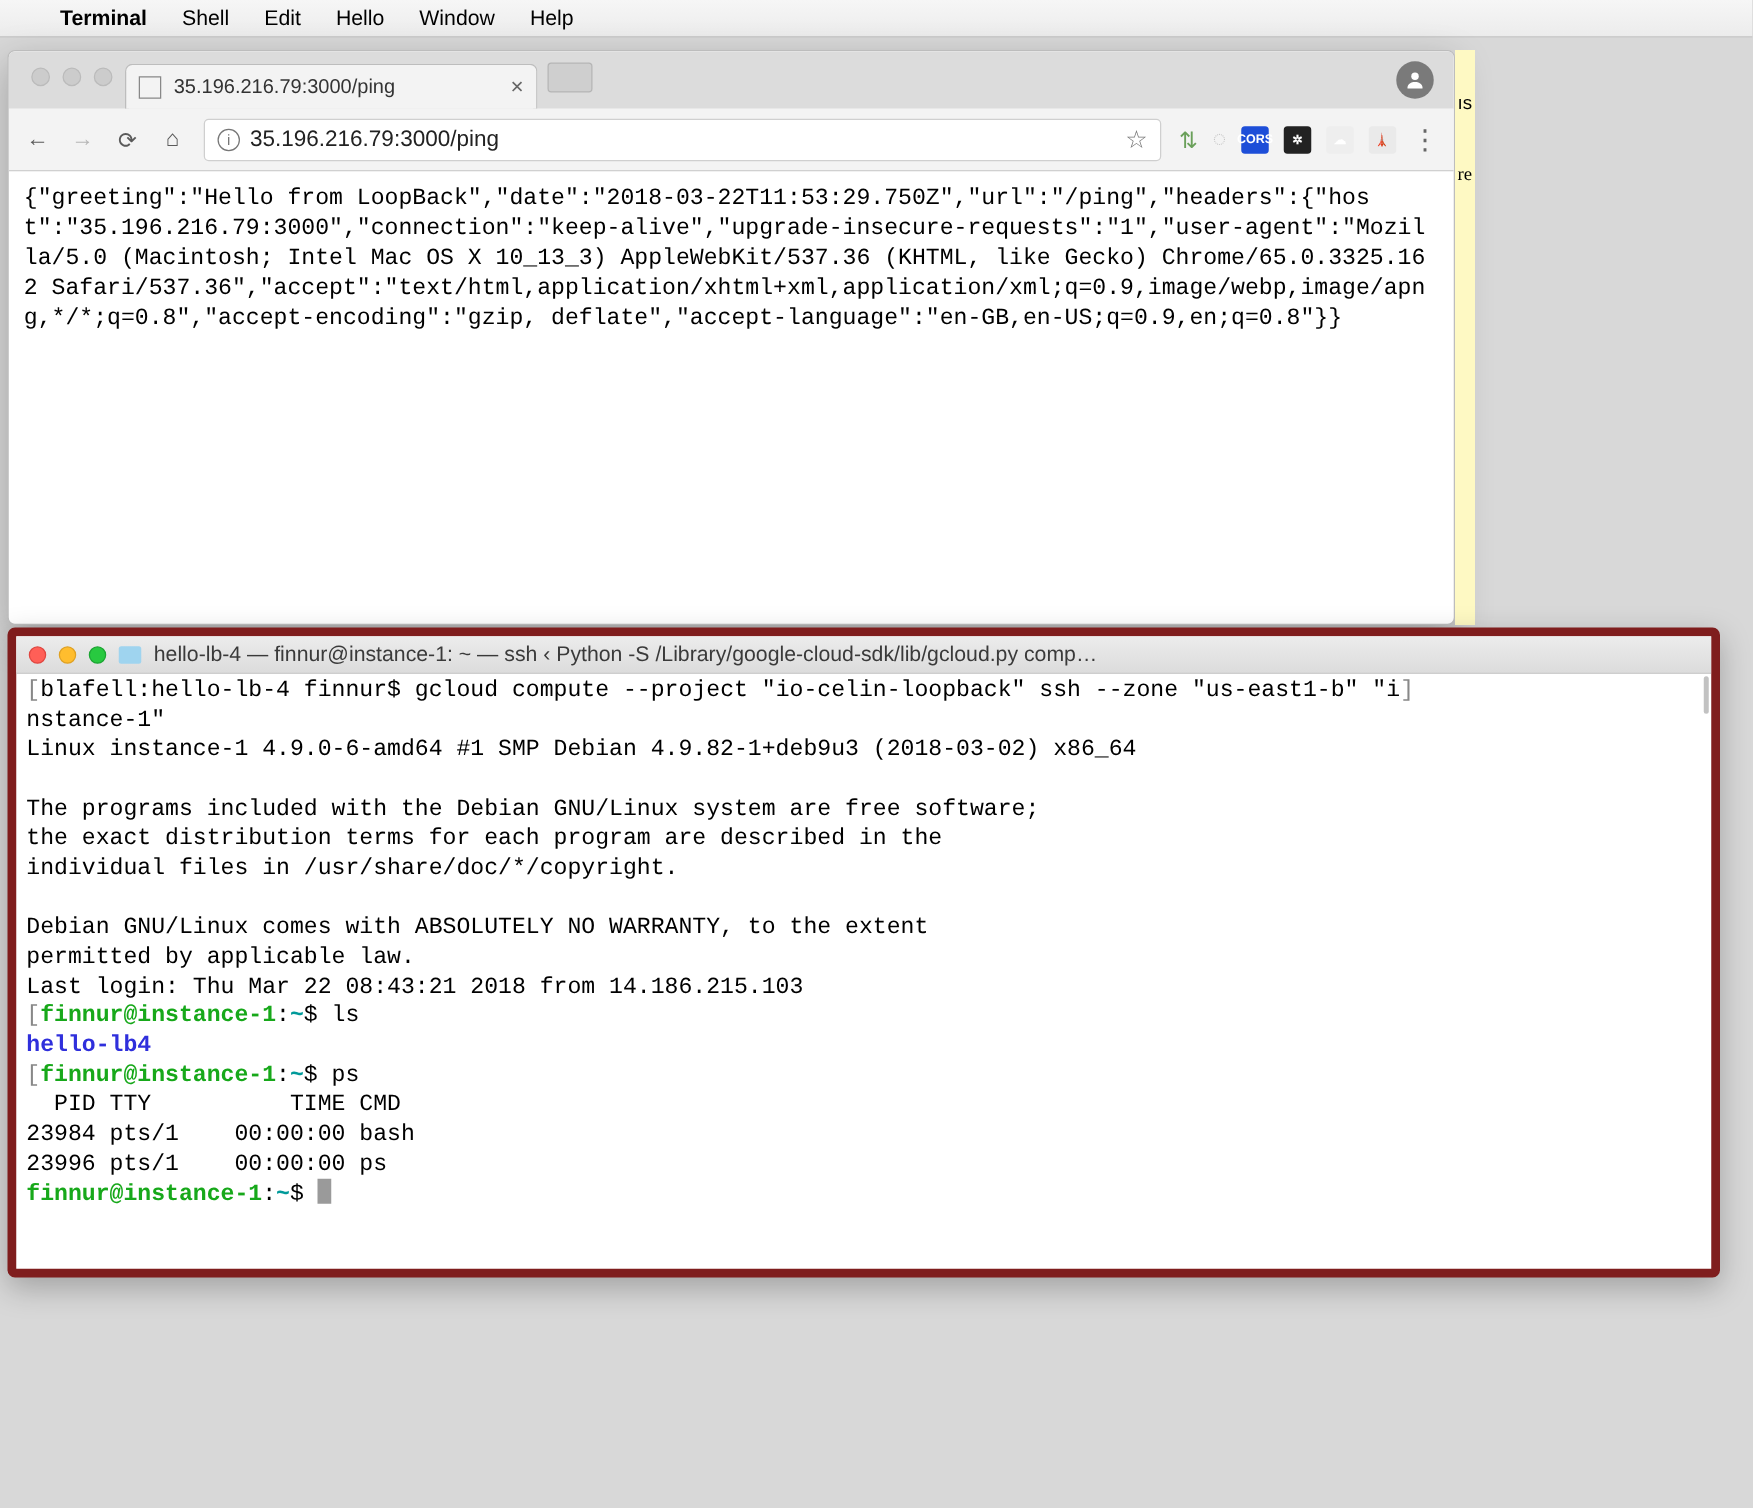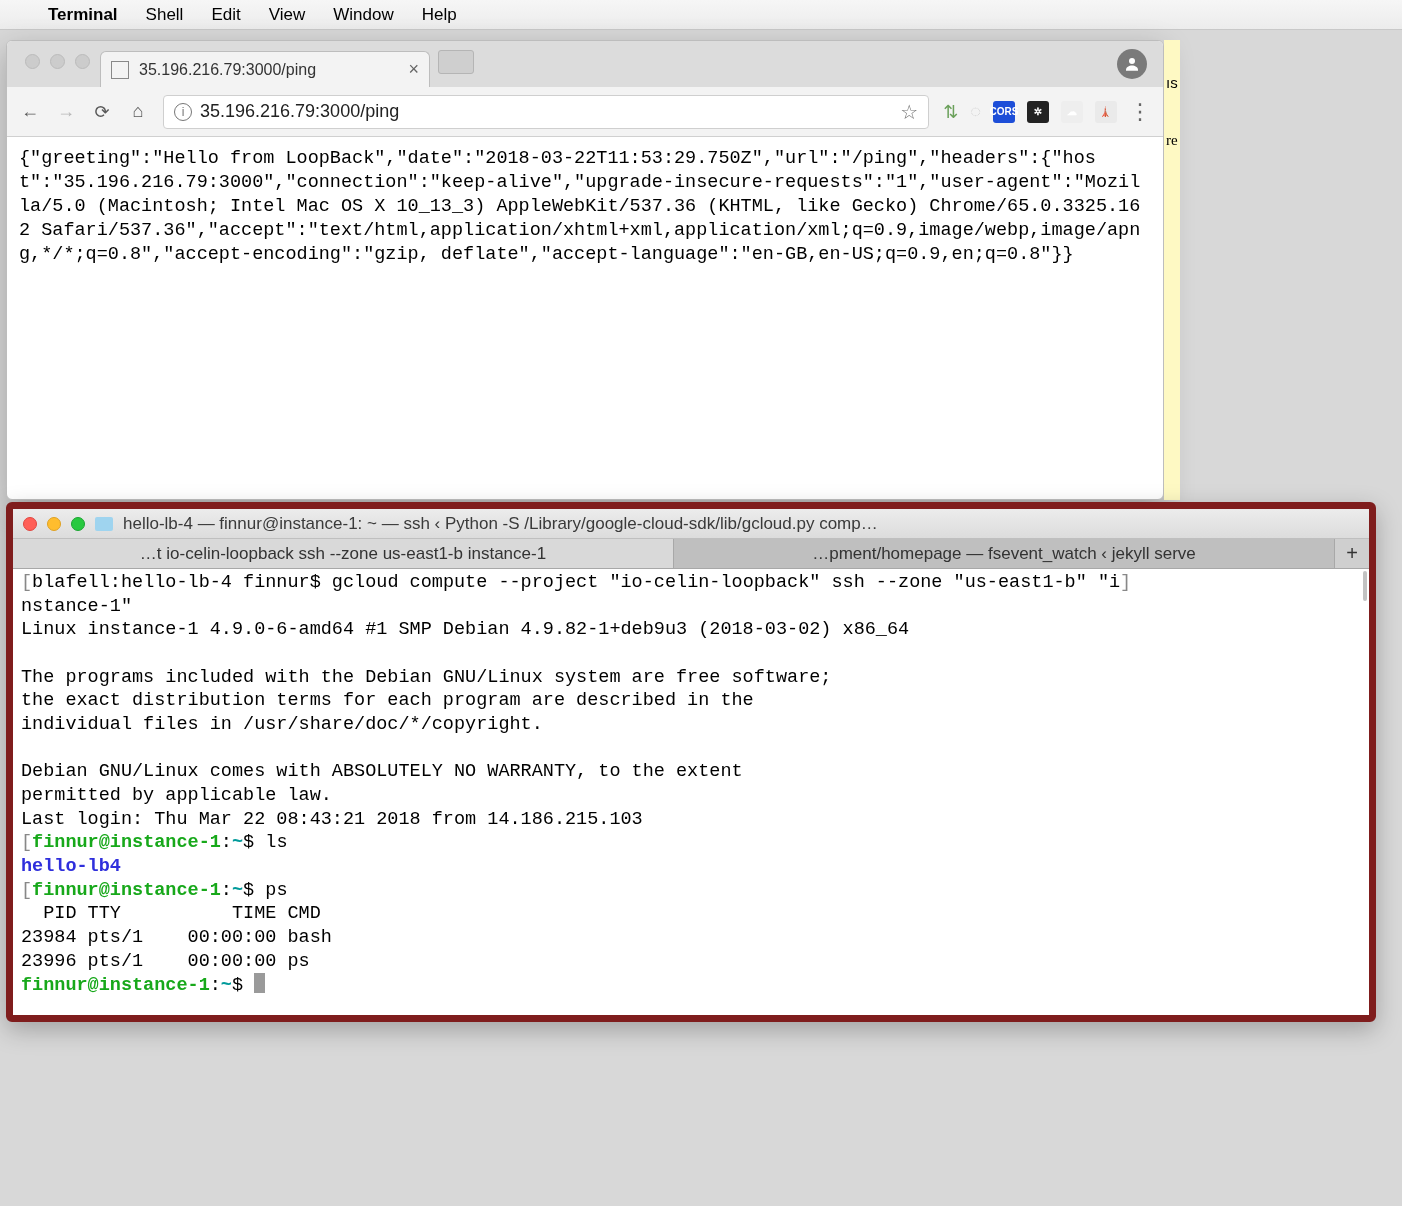--- a/index.html
+++ b/index.html
@@ -177,21 +177,21 @@
 .term-scroll{position:absolute;right:2px;top:2px;width:4px;height:30px;background:#c2c2c2;border-radius:2px;}
 </style>
 </head>
 <body>
 
 <div class="mac-menubar">
   <span class="apple-logo"></span>
   <span class="app-name">Terminal</span>
   <span>Shell</span>
   <span>Edit</span>
-  <span>View</span>
+  <span>Hello</span>
   <span>Window</span>
   <span>Help</span>
 </div>
 
 <div class="chrome-window">
   <div class="chrome-tabbar">
     <div class="traffic-lights">
       <div class="dot"></div>
       <div class="dot"></div>
       <div class="dot"></div>
@@ -238,25 +238,20 @@
 </div>
 
 <div class="terminal-window">
   <div class="term-titlebar">
     <span class="tdot red"></span>
     <span class="tdot yel"></span>
     <span class="tdot grn"></span>
     <span class="folder-ic"></span>
     <span>hello-lb-4 — finnur@instance-1: ~ — ssh ‹ Python -S /Library/google-cloud-sdk/lib/gcloud.py comp…</span>
   </div>
-  <div class="term-tabs">
-    <div class="term-tab active">…t io-celin-loopback ssh --zone us-east1-b instance-1</div>
-    <div class="term-tab">…pment/homepage — fsevent_watch ‹ jekyll serve</div>
-    <div class="term-tab-add">+</div>
-  </div>
   <div class="term-body"><div class="term-scroll"></div><span class="br">[</span><span>blafell:hello-lb-4 finnur$</span><span> gcloud compute --project "io-celin-loopback" ssh --zone "us-east1-b" "i</span><span class="br">]</span>
 <span>nstance-1"</span>
 <span>Linux instance-1 4.9.0-6-amd64 #1 SMP Debian 4.9.82-1+deb9u3 (2018-03-02) x86_64</span>
 
 <span>The programs included with the Debian GNU/Linux system are free software;</span>
 <span>the exact distribution terms for each program are described in the</span>
 <span>individual files in /usr/share/doc/*/copyright.</span>
 
 <span>Debian GNU/Linux comes with ABSOLUTELY NO WARRANTY, to the extent</span>
 <span>permitted by applicable law.</span>

